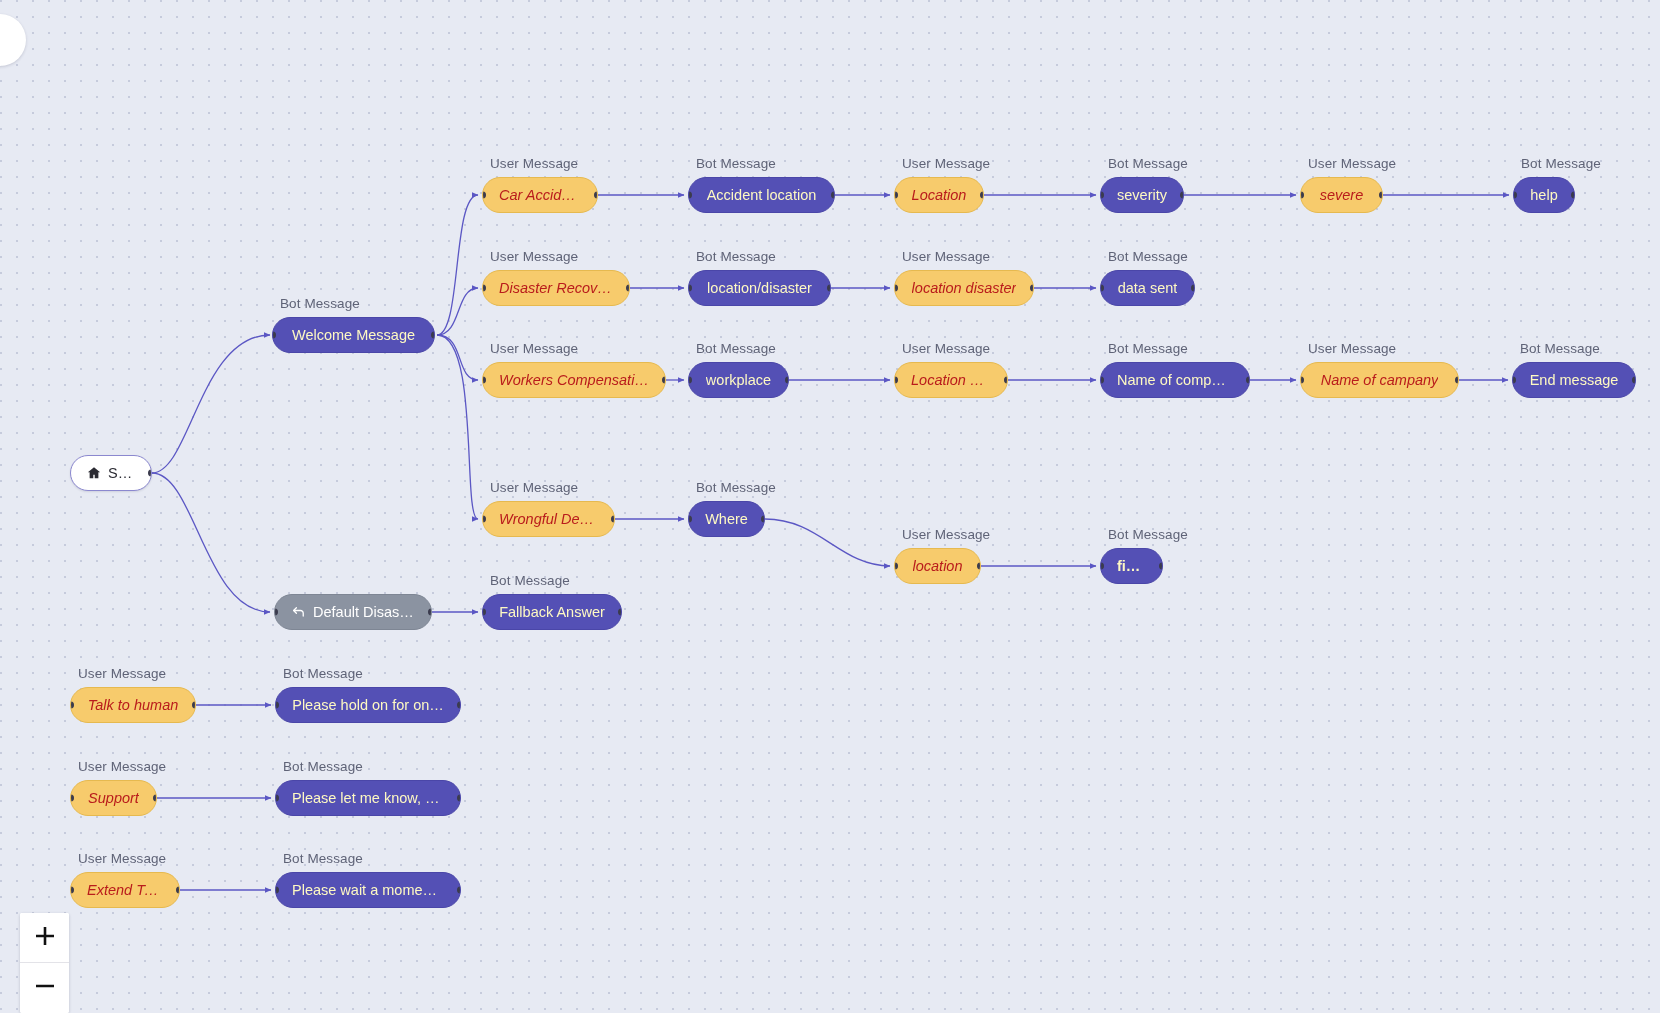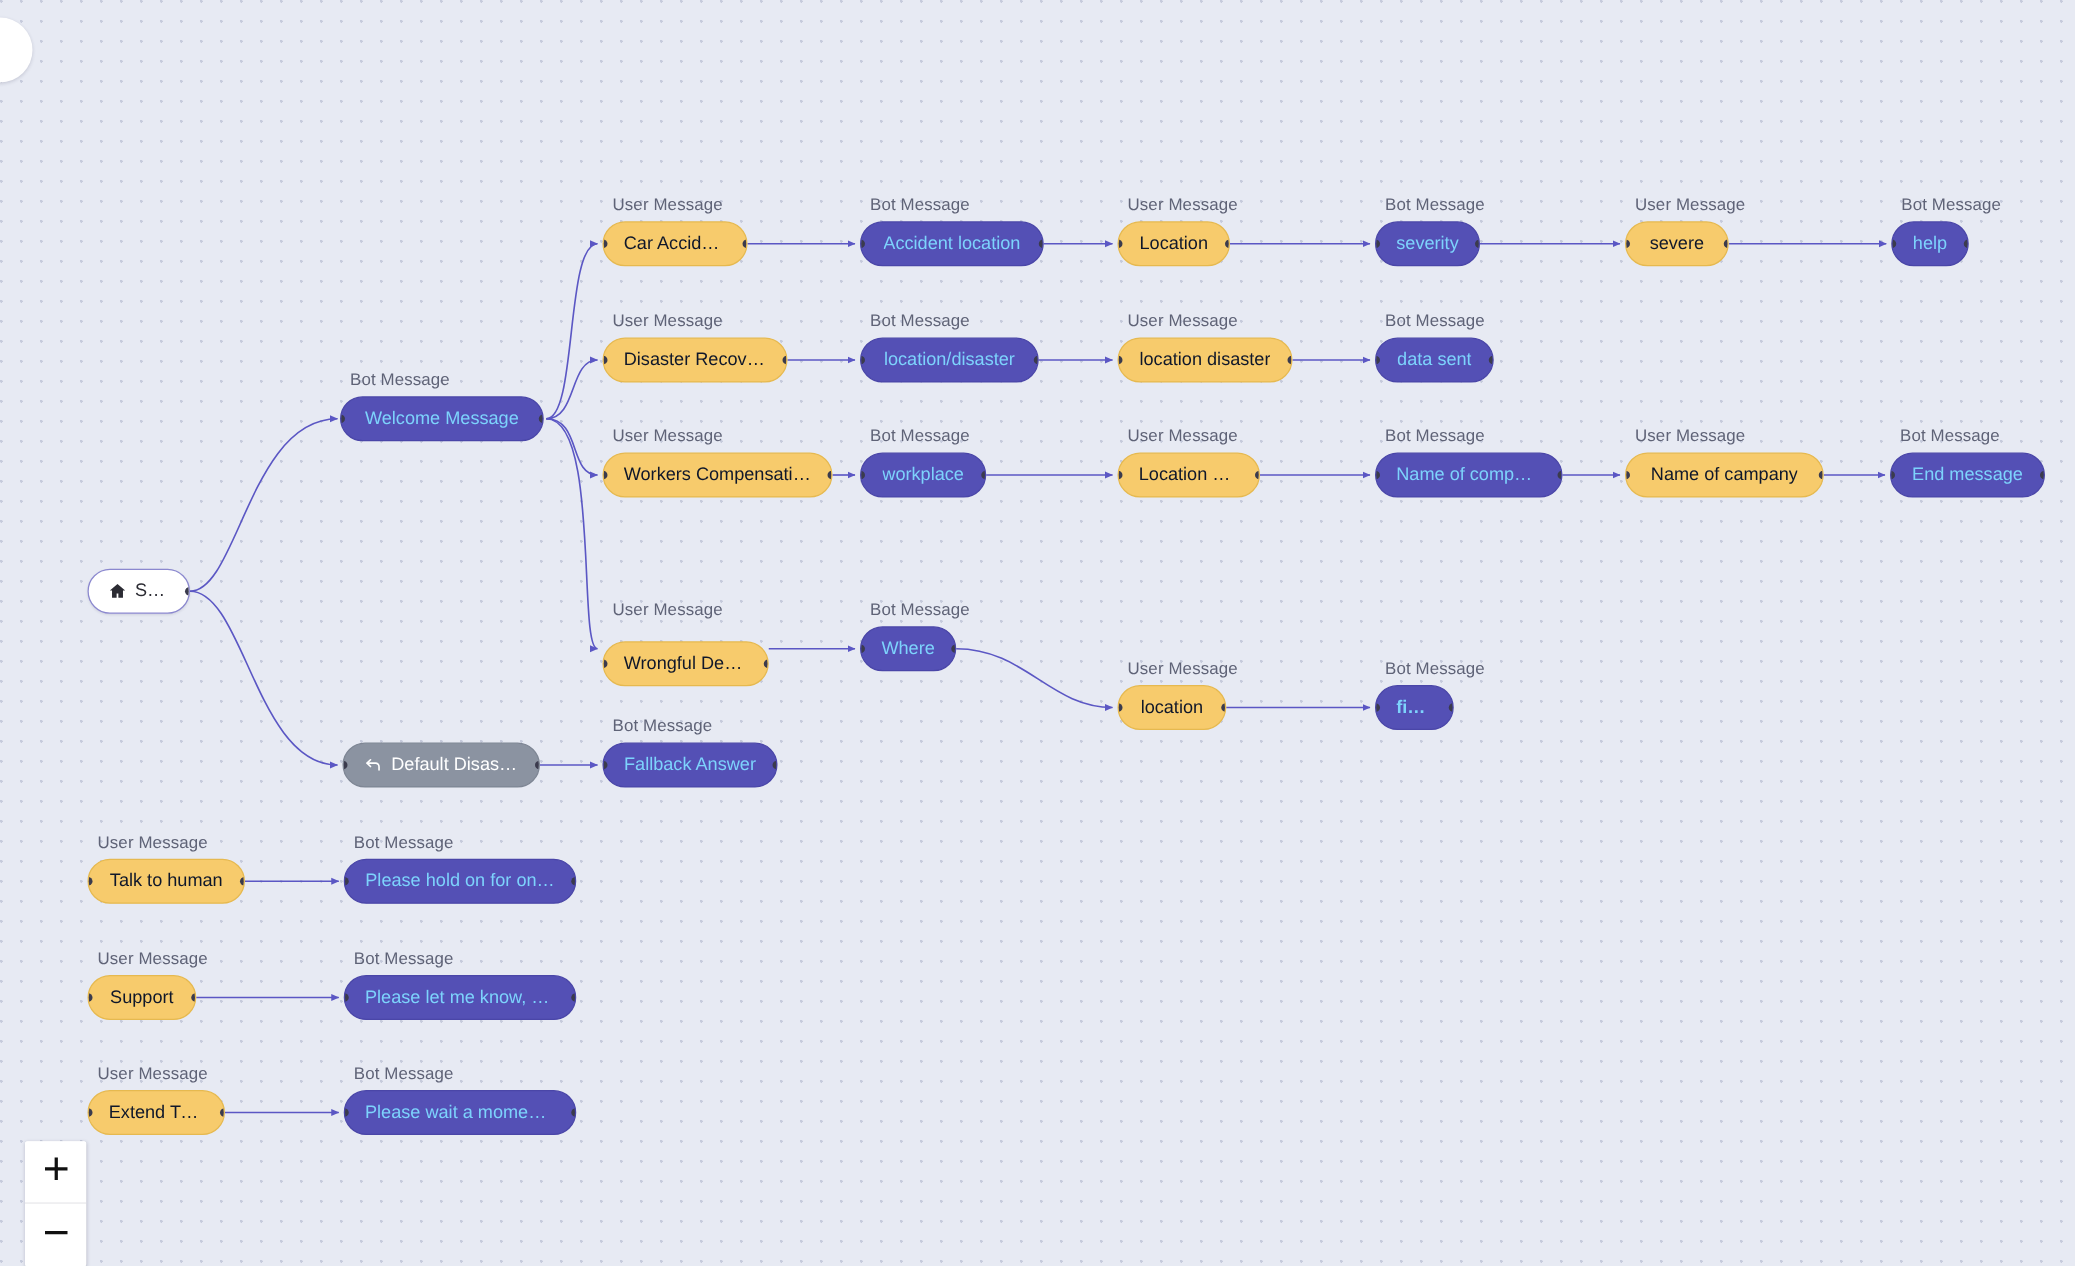--- a/index.html
+++ b/index.html
@@ -56,28 +56,29 @@
     font-size: 14.5px;
     box-sizing: border-box;
     padding: 0 16px;
     white-space: nowrap;
     overflow: hidden;
     cursor: pointer;
   }
 
   .node.bot {
     background: #5450b5;
-    color: #7dd3fc;
+    color: #fef9c3;
     border: 1px solid #4a46a8;
   }
 
   .node.user {
     background: #f7cb6c;
-    color: #0f172a;
+    color: #b91c1c;
     border: 1px solid #e6b94f;
+    font-style: italic;
   }
 
   .node.start {
     background: #ffffff;
     color: #2b2b33;
     border: 1.4px solid #8b88cf;
     box-shadow: 0 1px 2px rgba(40,40,70,.12);
   }
 
   .node.fallback {
@@ -374,21 +375,21 @@
     <div class="node-label">Bot Message</div>
     <div class="node bot" style="width:124px;">
       <span class="txt">End message</span>
       <span class="handle left"></span>
       <span class="handle right"></span>
     </div>
   </div>
 
   <div class="node-wrap" style="left:482px; top:501px;">
     <div class="node-label">User Message</div>
-    <div class="node user" style="width:133px;margin-top:12px;">
+    <div class="node user" style="width:133px;">
       <span class="txt">Wrongful Death</span>
       <span class="handle left"></span>
       <span class="handle right"></span>
     </div>
   </div>
   <div class="node-wrap" style="left:688px; top:501px;">
     <div class="node-label">Bot Message</div>
     <div class="node bot" style="width:77px;">
       <span class="txt">Where</span>
       <span class="handle left"></span>

